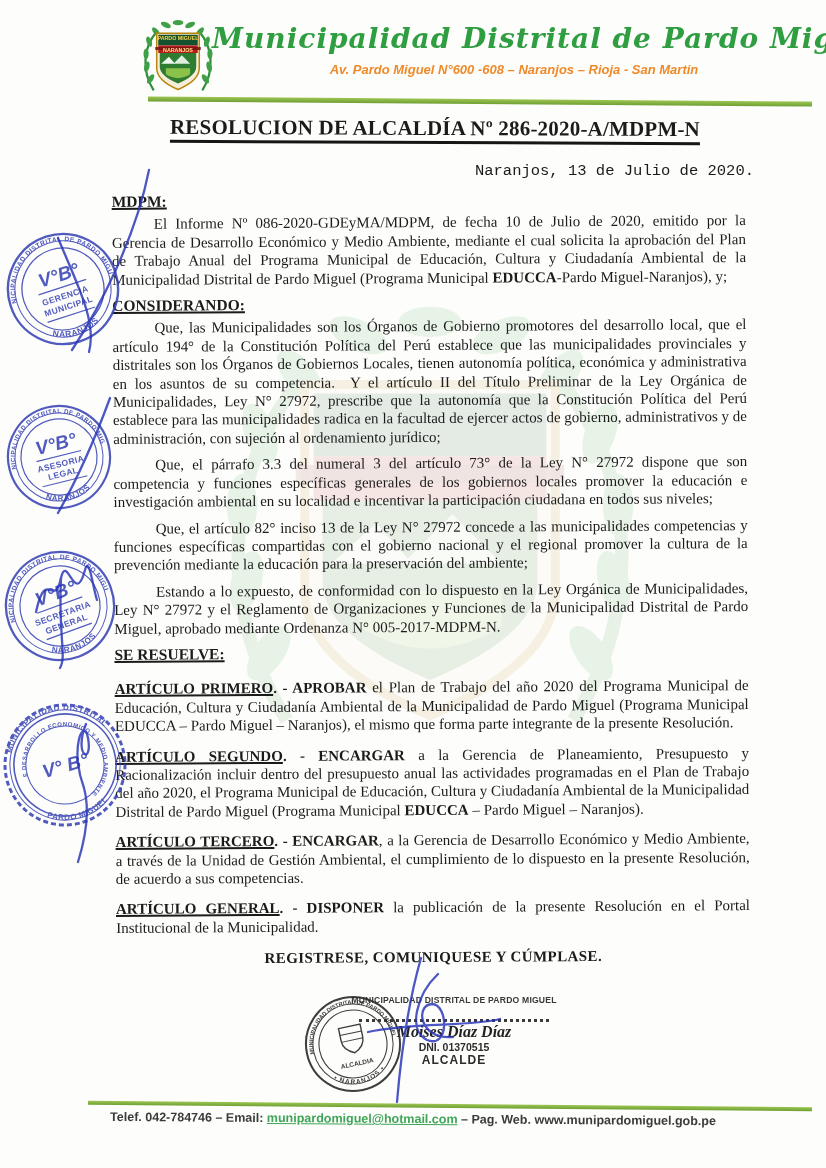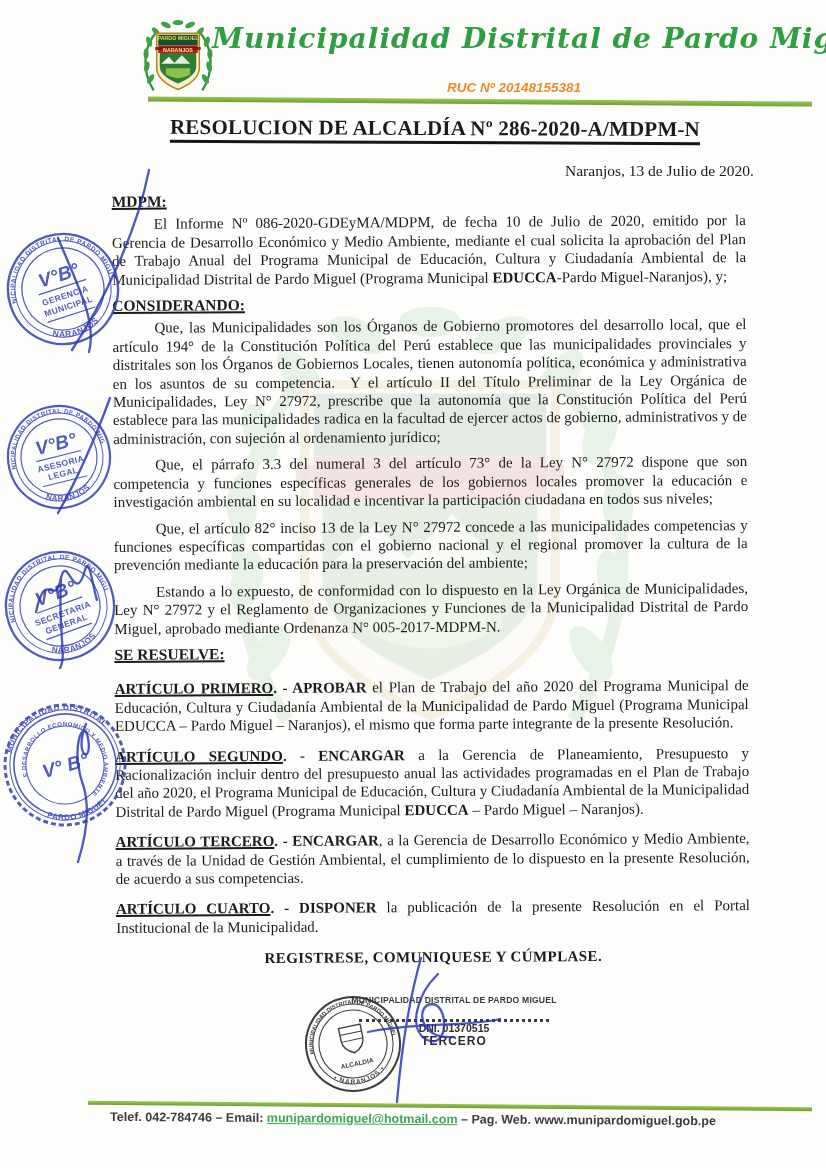--- a/index.html
+++ b/index.html
@@ -17,21 +17,21 @@
   .org-ruc{position:absolute;left:212px;top:80px;width:604px;text-align:center;
     font-family:"Liberation Sans",sans-serif;font-style:italic;font-weight:bold;
     font-size:13.5px;color:#ef8a2a;}
   .hrule{position:absolute;left:148px;top:99px;width:664px;height:5px;
     background:linear-gradient(#9cc653,#6f9f33);transform:rotate(0.45deg);}
 
   
   .doc-title{position:absolute;left:95px;top:116px;width:680px;text-align:center;transform:rotate(0.25deg);}
   .doc-title span{font-size:21px;font-weight:bold;border-bottom:3px solid #161616;
     padding-bottom:1px;letter-spacing:0.2px;white-space:nowrap;}
-  .dateline{position:absolute;right:72px;top:162px;font-size:15.5px;}
+  .dateline{position:absolute;right:72px;top:162px;font-size:15.5px;font-family:Liberation Mono, monospace;}
 
   
   .doc-body{position:absolute;left:114px;top:191px;width:634px;font-size:15px;
     line-height:18.4px;text-align:justify;transform:rotate(-0.35deg);}
   .doc-body h2{font-size:15.5px;margin:0 0 4px 0;display:inline-block;
     text-decoration:underline;text-decoration-thickness:2px;}
   .sec-wrap{margin:0;}
   .doc-body p{margin:0 0 8px 0;text-indent:42px;}
   .doc-body p.art{text-indent:0;margin:12px 0 9px 0;}
   .closing{text-align:center;font-weight:bold;text-indent:0!important;
@@ -108,21 +108,21 @@
   <svg class="watermark" viewBox="0 0 100 105">
     <use href="#coa"></use>
   </svg>
 
   <svg class="logo" viewBox="0 0 100 105">
     <use href="#coa"></use>
     <text x="50" y="29" text-anchor="middle" font-size="7" fill="#ffd54f" font-family="Liberation Sans,sans-serif" font-weight="bold">PARDO MIGUEL</text>
     <text x="50" y="44" text-anchor="middle" font-size="7" fill="#ffe082" font-family="Liberation Sans,sans-serif" font-weight="bold">NARANJOS</text>
   </svg>
   <div class="org-name">Municipalidad Distrital de Pardo Miguel</div>
-  <div class="org-ruc">RUC Nº 20148155381</div>
+  <div class="org-addr">Av. Pardo Miguel N°600 -608 – Naranjos – Rioja - San Martin</div>
   <div class="hrule"></div>
 
   <div class="doc-title">
     <span>RESOLUCION DE ALCALDÍA Nº 286-2020-A/MDPM-N</span>
   </div>
   <div class="dateline">Naranjos, 13 de Julio de 2020.</div>
 
   <main class="doc-body">
     <div class="sec-wrap"><h2>MDPM:</h2></div>
     <p><span>El Informe Nº 086-2020-GDEyMA/MDPM, de fecha 10 de Julio de 2020, emitido por la Gerencia de Desarrollo Económico y Medio Ambiente, mediante el cual solicita la aprobación del Plan de Trabajo Anual del Programa Municipal de Educación, Cultura y Ciudadanía Ambiental de la Municipalidad Distrital de Pardo Miguel (Programa Municipal </span><span style="font-weight: bold;">EDUCCA</span><span>-Pardo Miguel-Naranjos), y;</span></p>
@@ -130,21 +130,21 @@
     <div class="sec-wrap" style="margin-top:4px"><h2>CONSIDERANDO:</h2></div>
     <p><span>Que, las Municipalidades son los Órganos de Gobierno promotores del desarrollo local, que el artículo 194° de la Constitución Política del Perú establece que las municipalidades provinciales y distritales son los Órganos de Gobiernos Locales, tienen autonomía política, económica y administrativa en los asuntos de su competencia. Y el artículo II del Título Preliminar de la Ley Orgánica de Municipalidades, Ley N° 27972, prescribe que la autonomía que la Constitución Política del Perú establece para las municipalidades radica en la facultad de ejercer actos de gobierno, administrativos y de administración, con sujeción al ordenamiento jurídico;</span></p>
     <p><span>Que, el párrafo 3.3 del numeral 3 del artículo 73° de la Ley N° 27972 dispone que son competencia y funciones específicas generales de los gobiernos locales promover la educación e investigación ambiental en su localidad e incentivar la participación ciudadana en todos sus niveles;</span></p>
     <p><span>Que, el artículo 82° inciso 13 de la Ley N° 27972 concede a las municipalidades competencias y funciones específicas compartidas con el gobierno nacional y el regional promover la cultura de la prevención mediante la educación para la preservación del ambiente;</span></p>
     <p><span>Estando a lo expuesto, de conformidad con lo dispuesto en la Ley Orgánica de Municipalidades, Ley N° 27972 y el Reglamento de Organizaciones y Funciones de la Municipalidad Distrital de Pardo Miguel, aprobado mediante Ordenanza N° 005-2017-MDPM-N.</span></p>
 
     <div class="sec-wrap" style="margin-top:2px"><h2>SE RESUELVE:</h2></div>
     <p class="art"><span style="font-weight: bold; text-decoration: underline 2px;">ARTÍCULO PRIMERO</span><span style="font-weight: bold;">. - </span><span style="font-weight: bold;">APROBAR</span><span> el Plan de Trabajo del año 2020 del Programa Municipal de Educación, Cultura y Ciudadanía Ambiental de la Municipalidad de Pardo Miguel (Programa Municipal EDUCCA – Pardo Miguel – Naranjos), el mismo que forma parte integrante de la presente Resolución.</span></p>
     <p class="art"><span style="font-weight: bold; text-decoration: underline 2px;">ARTÍCULO SEGUNDO</span><span style="font-weight: bold;">. - </span><span style="font-weight: bold;">ENCARGAR</span><span> a la Gerencia de Planeamiento, Presupuesto y Racionalización incluir dentro del presupuesto anual las actividades programadas en el Plan de Trabajo del año 2020, el Programa Municipal de Educación, Cultura y Ciudadanía Ambiental de la Municipalidad Distrital de Pardo Miguel (Programa Municipal </span><span style="font-weight: bold;">EDUCCA</span><span> – Pardo Miguel – Naranjos).</span></p>
     <p class="art"><span style="font-weight: bold; text-decoration: underline 2px;">ARTÍCULO TERCERO</span><span style="font-weight: bold;">. - </span><span style="font-weight: bold;">ENCARGAR</span><span>, a la Gerencia de Desarrollo Económico y Medio Ambiente, a través de la Unidad de Gestión Ambiental, el cumplimiento de lo dispuesto en la presente Resolución, de acuerdo a sus competencias.</span></p>
-    <p class="art"><span style="font-weight: bold; text-decoration: underline 2px;">ARTÍCULO CUARTO</span><span style="font-weight: bold;">. - </span><span style="font-weight: bold;">DISPONER</span><span> la publicación de la presente Resolución en el Portal Institucional de la Municipalidad.</span></p>
+    <p class="art"><span style="font-weight: bold; text-decoration: underline 2px;">ARTÍCULO GENERAL</span><span style="font-weight: bold;">. - </span><span style="font-weight: bold;">DISPONER</span><span> la publicación de la presente Resolución en el Portal Institucional de la Municipalidad.</span></p>
 
     <p class="closing">REGISTRESE, COMUNIQUESE Y CÚMPLASE.</p>
   </main>
 
   <svg class="stamp" style="left:4px;top:230px" width="118" height="118" viewBox="-59 -59 118 118">
     <g transform="rotate(-18)">
       <circle r="55" stroke-width="2.4"></circle>
         <circle r="41" stroke-width="1.3"></circle>
       <path class="ring" id="st1t" d="M -48,0 A 48,48 0 0 1 48,0" stroke="none"></path>
       <path class="ring" id="st1b" d="M -48,0 A 48,48 0 0 0 48,0" stroke="none"></path>
@@ -200,22 +200,23 @@
       <text class="arc" font-size="8" letter-spacing="1.5"><textPath href="#st4t" startOffset="50%" text-anchor="middle">MUNICIPALIDAD  DISTRITAL</textPath></text>
       <text class="arc" font-size="8" letter-spacing="1.5"><textPath href="#st4b" startOffset="50%" text-anchor="middle">PARDO MIGUEL</textPath></text>
       <text class="arc" font-size="6"><textPath href="#st4i" startOffset="25%" text-anchor="middle">GERENCIA DE DESARROLLO ECONOMICO Y MEDIO AMBIENTE</textPath></text>
       <text class="vb" y="7" font-size="21">V° B°</text>
     </g>
   </svg>
 
   <div class="sig-block">
     <div class="sig-org">MUNICIPALIDAD DISTRITAL DE PARDO MIGUEL</div>
     <div class="sig-dots"></div>
+    <div class="sig-name">Moises Díaz Díaz</div>
     <div class="sig-dni">DNI. 01370515</div>
-    <div class="sig-role">TERCERO</div>
+    <div class="sig-role">ALCALDE</div>
   </div>
 
   <svg class="blackstamp" style="position:absolute;left:303px;top:994px;opacity:0.92" width="100" height="100" viewBox="-50 -50 100 100">
     <g transform="rotate(-12)">
       <circle r="47" stroke-width="2"></circle>
         <circle r="34" stroke-width="1.1"></circle>
       <path class="ring" id="sa-t" d="M -40,0 A 40,40 0 0 1 40,0" stroke="none"></path>
       <path class="ring" id="sa-b" d="M -40,0 A 40,40 0 0 0 40,0" stroke="none"></path>
       <text font-size="5.6"><textPath href="#sa-t" startOffset="50%" text-anchor="middle">MUNICIPALIDAD DISTRITAL DE PARDO MIGUEL</textPath></text>
       <text font-size="6.6" letter-spacing="1"><textPath href="#sa-b" startOffset="50%" text-anchor="middle">• NARANJOS •</textPath></text>

